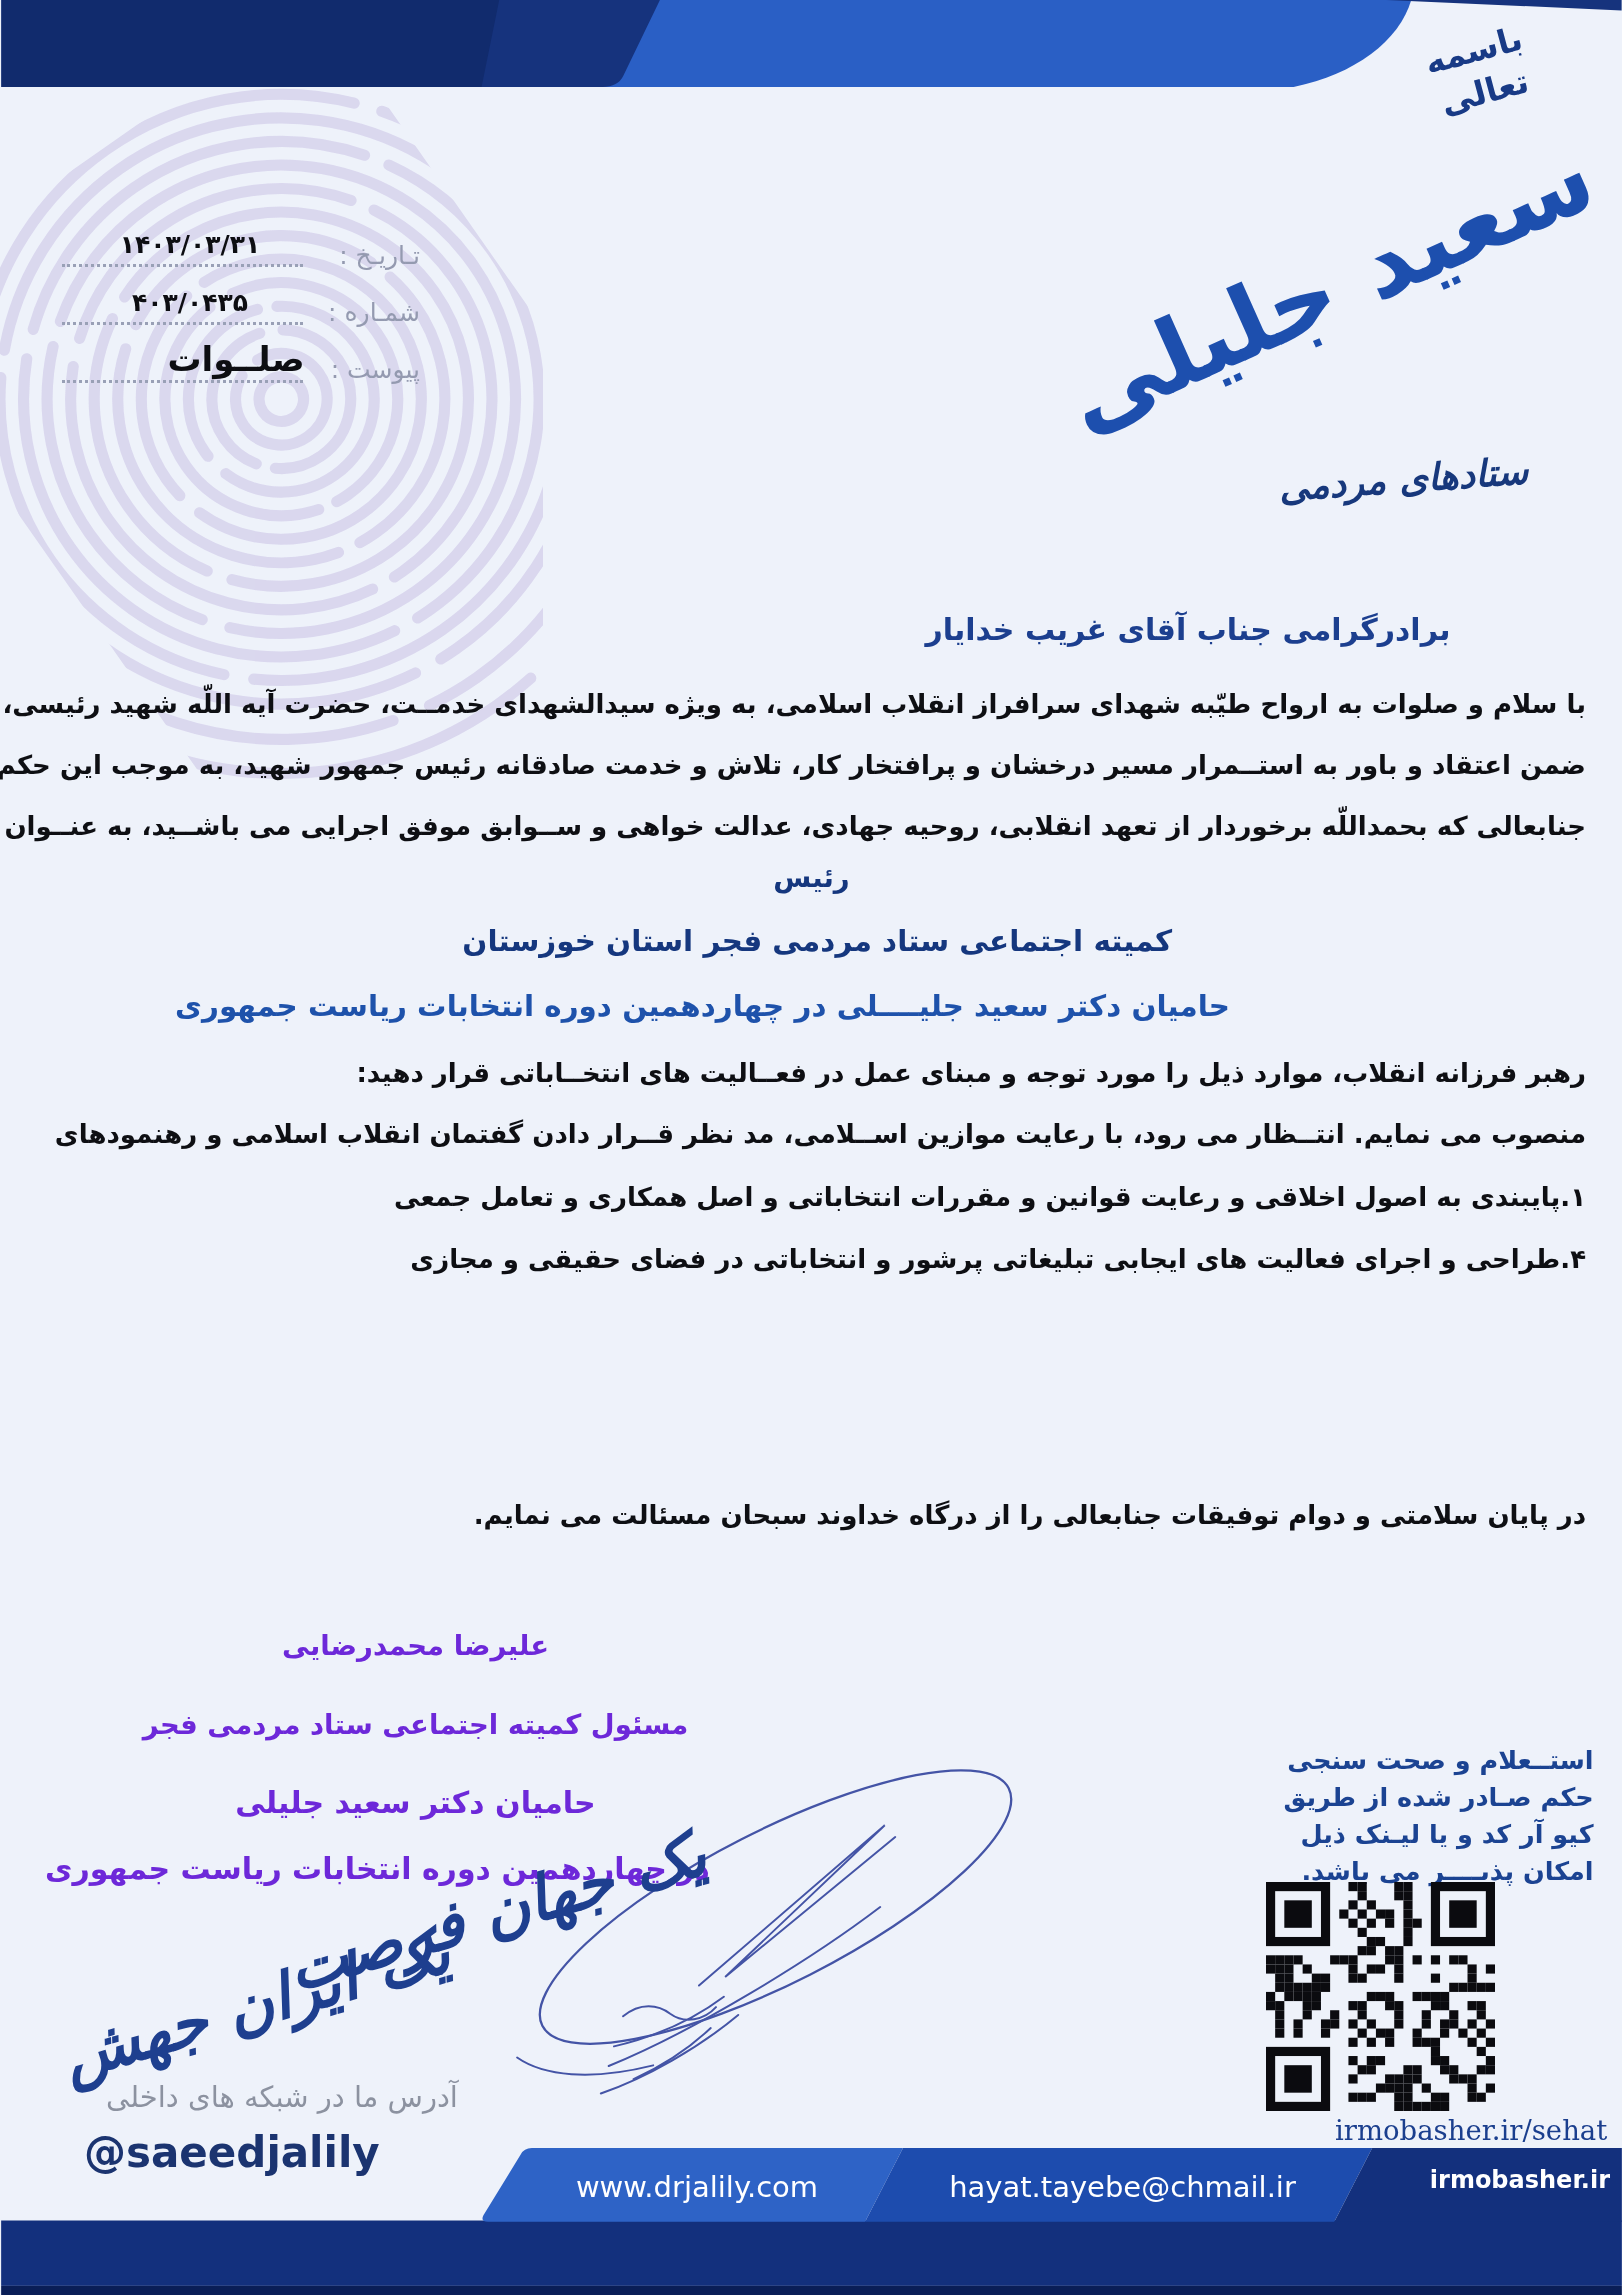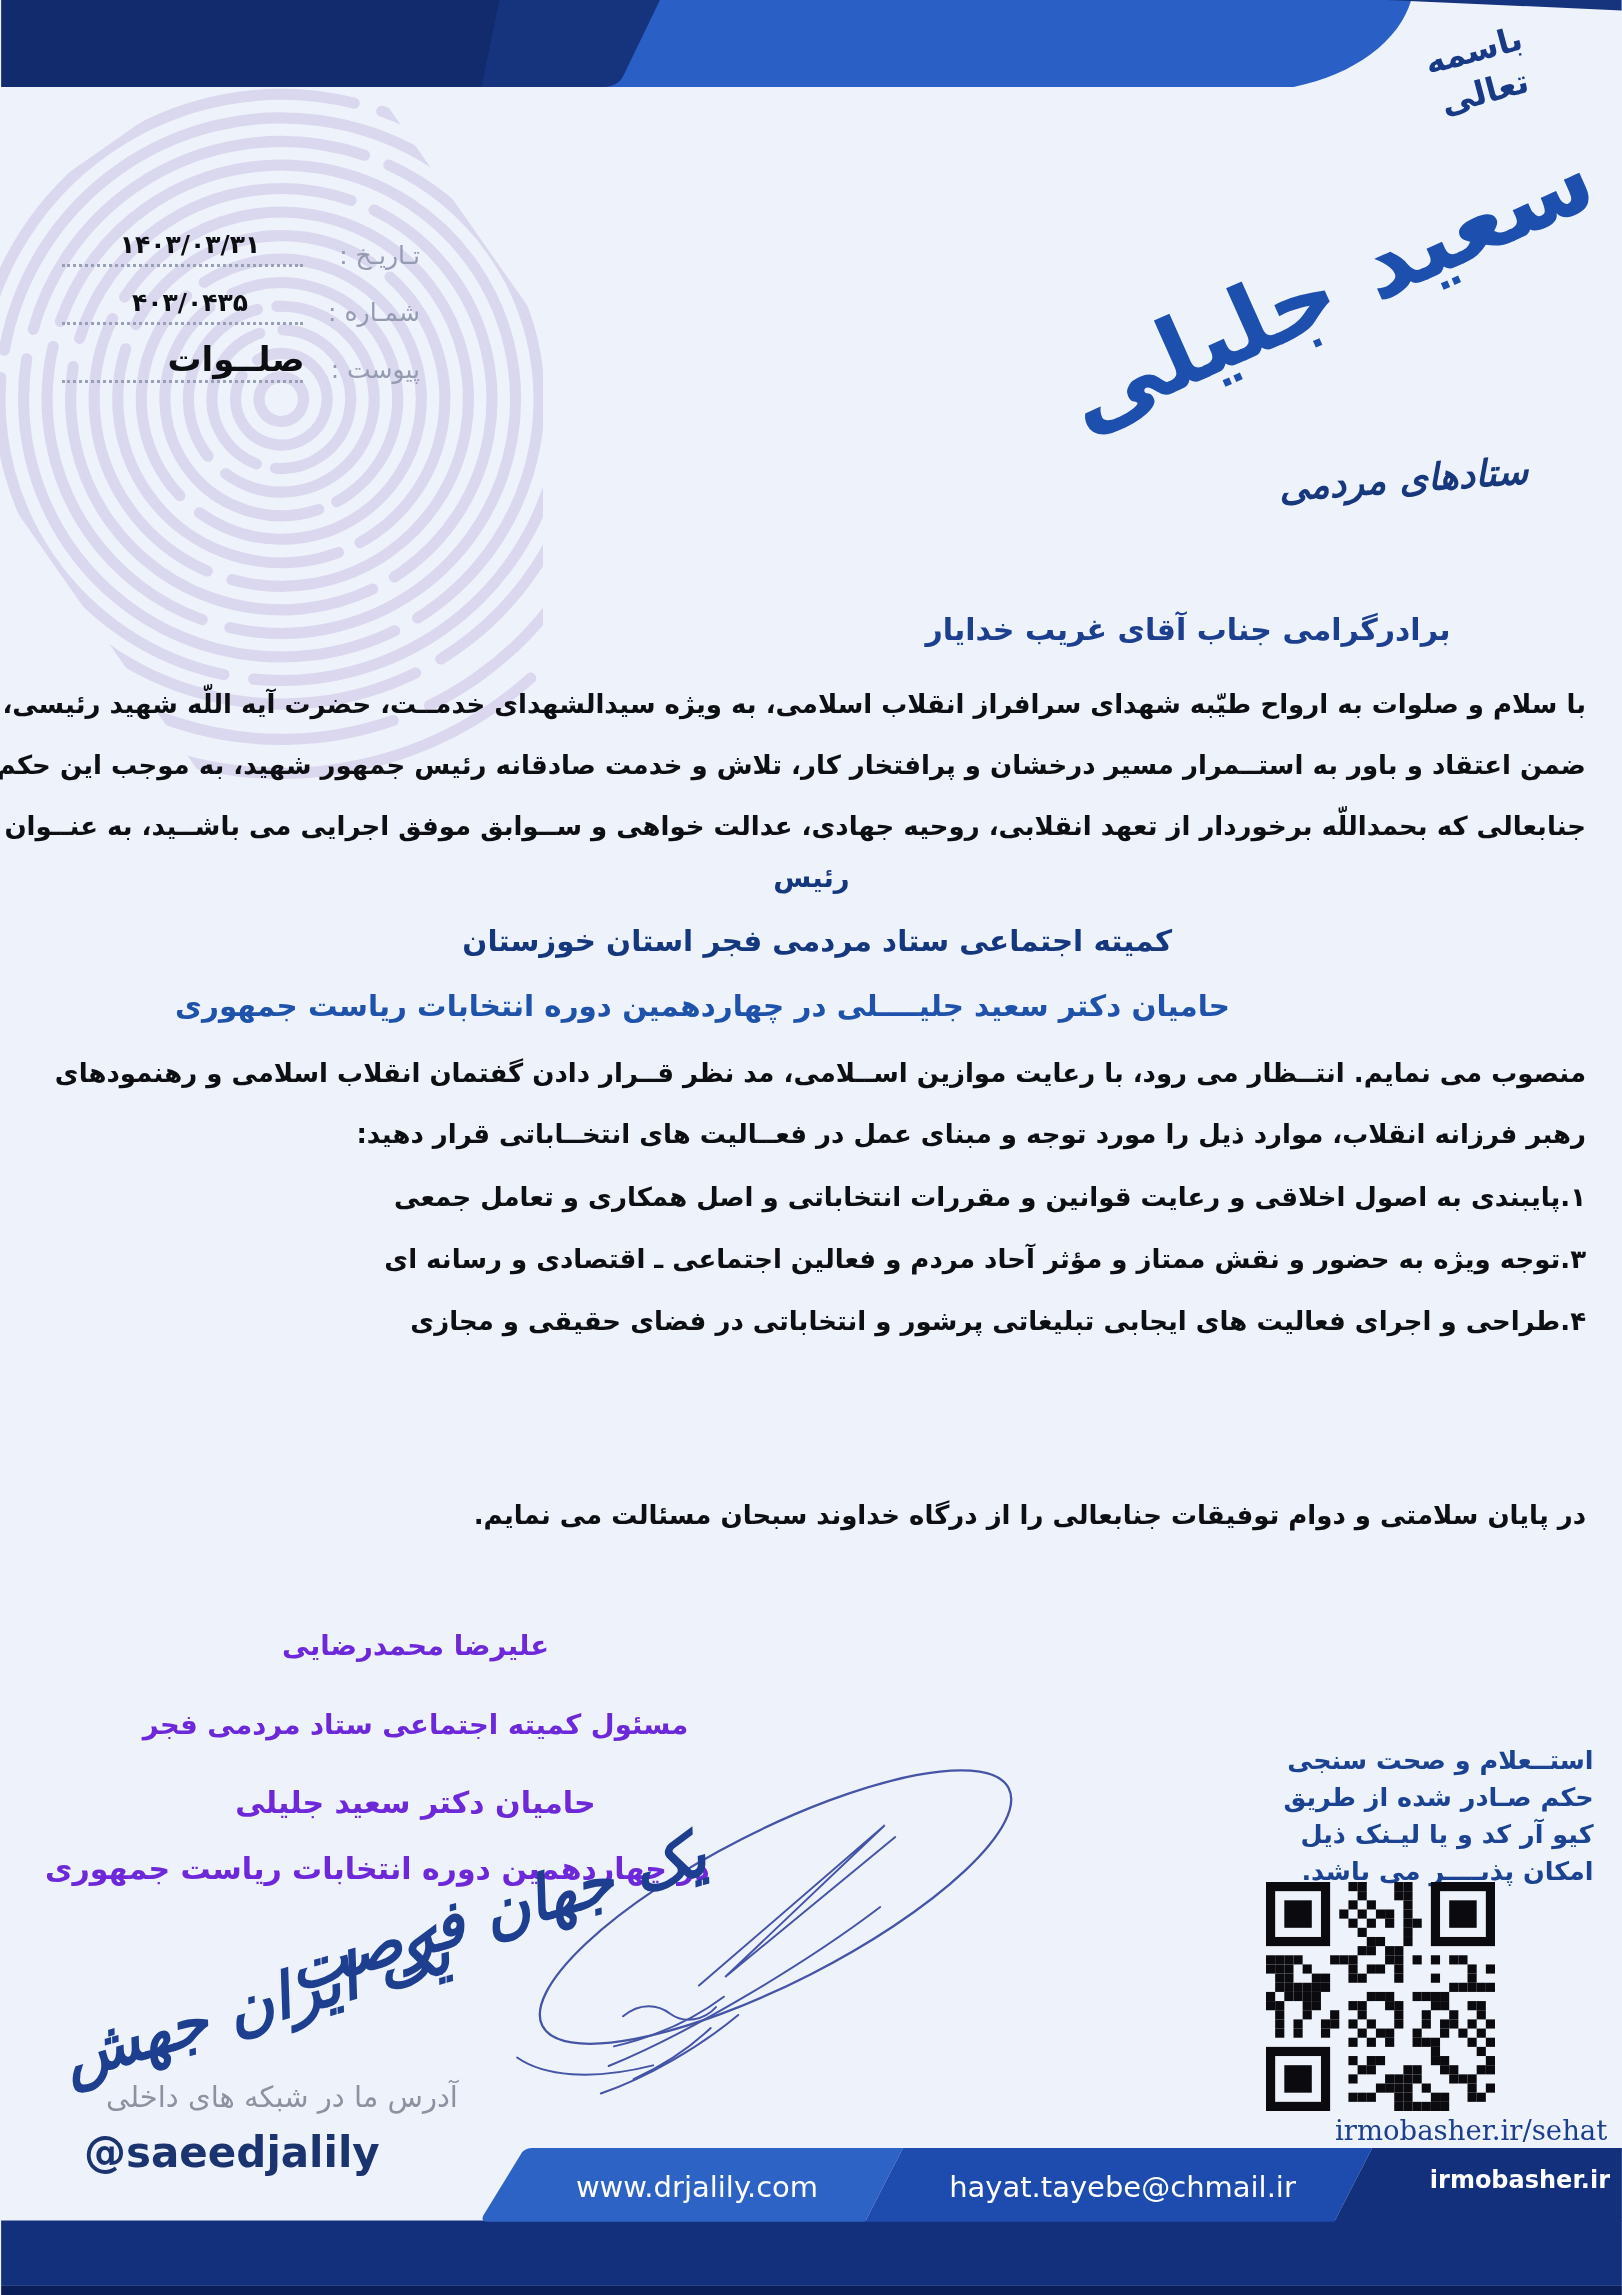--- a/index.html
+++ b/index.html
@@ -122,27 +122,26 @@
   <div class="bodyline nowrap">با سلام و صلوات به ارواح طیّبه شهدای سرافراز انقلاب اسلامی، به ویژه سیدالشهدای خدمــت، حضرت آیه اللّه شهید رئیسی،</div>
   <div class="bodyline nowrap">ضمن اعتقاد و باور به استــمرار مسیر درخشان و پرافتخار کار، تلاش و خدمت صادقانه رئیس جمهور شهید، به موجب این حکم،</div>
   <div class="bodyline nowrap">جنابعالی که بحمداللّه برخوردار از تعهد انقلابی، روحیه جهادی، عدالت خواهی و ســوابق موفق اجرایی می باشــید، به عنــوان :</div>
 </div>
 
 <div id="title-role" class="abs rtl">رئیس</div>
 <div id="title-committee" class="abs rtl">کمیته اجتماعی ستاد مردمی فجر استان خوزستان</div>
 <div id="title-campaign" class="abs rtl">حامیان دکتر سعید جلیــــلی در چهاردهمین دوره انتخابات ریاست جمهوری</div>
 
 <div id="para2" class="abs rtl right">
+  <div class="bodyline nowrap">رهبر فرزانه انقلاب، موارد ذیل  را مورد توجه و مبنای عمل در فعــالیت های انتخــاباتی قرار دهید:</div>
   <div class="bodyline nowrap">منصوب می نمایم. انتــظار می رود، با رعایت موازین اســلامی، مد نظر قــرار دادن گفتمان انقلاب اسلامی و رهنمودهای</div>
-  <div class="bodyline nowrap">رهبر فرزانه انقلاب، موارد ذیل  را مورد توجه و مبنای عمل در فعــالیت های انتخــاباتی قرار دهید:</div>
 </div>
 
 <div id="items" class="abs rtl right">
   <div class="bodyline nowrap">۱.پایبندی به اصول اخلاقی و رعایت قوانین و مقررات انتخاباتی و اصل همکاری و تعامل جمعی</div>
-  <div class="bodyline nowrap">۳.توجه ویژه به حضور و نقش ممتاز و مؤثر آحاد مردم و فعالین اجتماعی ـ اقتصادی و رسانه ای</div>
   <div class="bodyline nowrap">۴.طراحی و اجرای فعالیت های ایجابی تبلیغاتی پرشور و انتخاباتی در فضای حقیقی و مجازی</div>
 </div>
 
 <div id="closing" class="abs rtl right bodyline nowrap">در پایان سلامتی و دوام توفیقات جنابعالی را از درگاه خداوند سبحان مسئالت می نمایم.</div>
 
 <div class="abs rtl sig-line" style="top:1629px;font-size:27.5px">علیرضا محمدرضایی</div>
 <div class="abs rtl sig-line" style="top:1708px;font-size:27.5px">مسئول کمیته اجتماعی ستاد مردمی فجر</div>
 <div class="abs rtl sig-line" style="top:1785px;font-size:30px">حامیان دکتر سعید جلیلی</div>
 <div class="abs rtl sig-line" style="top:1851px;font-size:30px">در چهاردهمین دوره انتخابات ریاست جمهوری</div>
 

